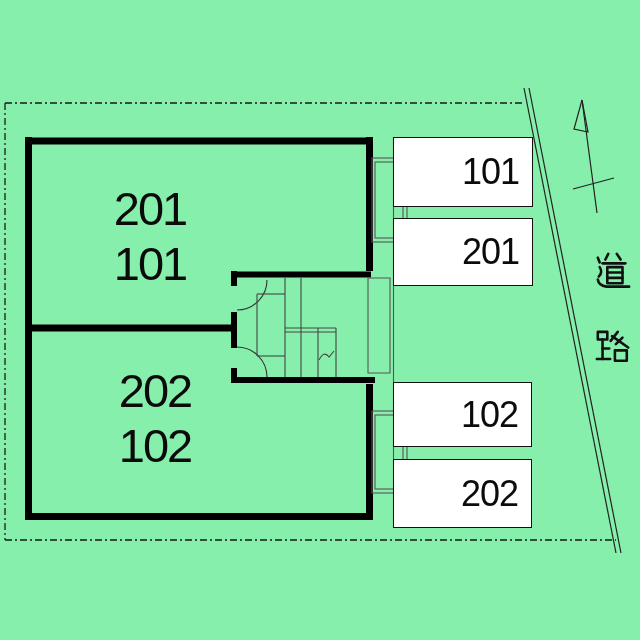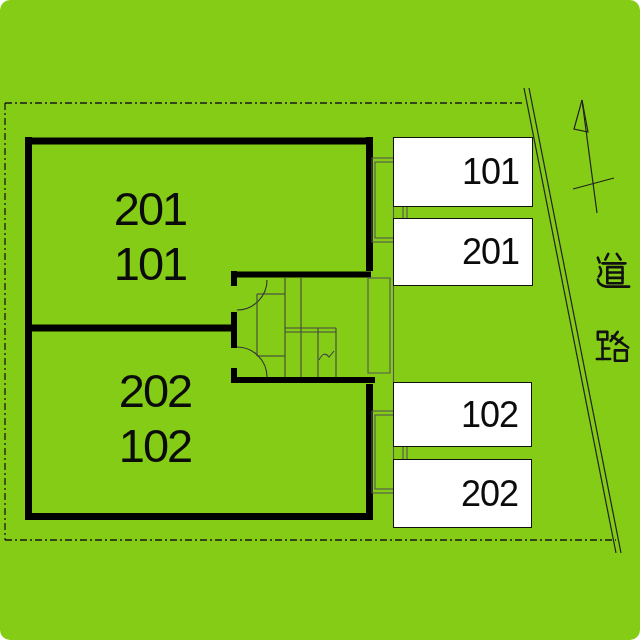--- a/index.html
+++ b/index.html
@@ -1,19 +1,18 @@
 <!DOCTYPE html>
 <html><head>
 <meta charset="utf-8">
 <style>
   html,body{margin:0;padding:0;background:#ffffff;}
   .canvas{
-    position:relative;width:640px;height:640px;background:#84cc16;overflow:hidden;
+    position:relative;width:640px;height:640px;background:#86efac;overflow:hidden;
     font-family:"Liberation Sans","DejaVu Sans",sans-serif;
-    border-radius:10px;
   }
   .linework{position:absolute;left:0;top:0;width:640px;height:640px;}
   
   .room-label{
     position:absolute;width:180px;text-align:center;color:#0b0b0b;
     font-size:47px;line-height:55px;letter-spacing:-2px;font-weight:500;
   }
   .room-label div{height:55px;}
   
   .stall{

